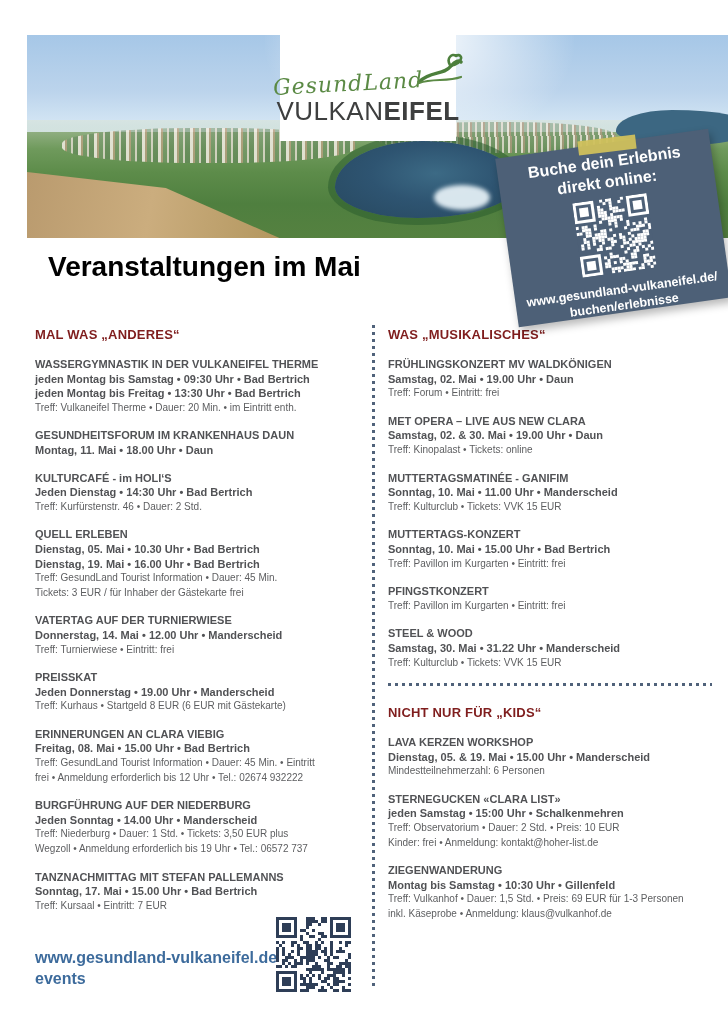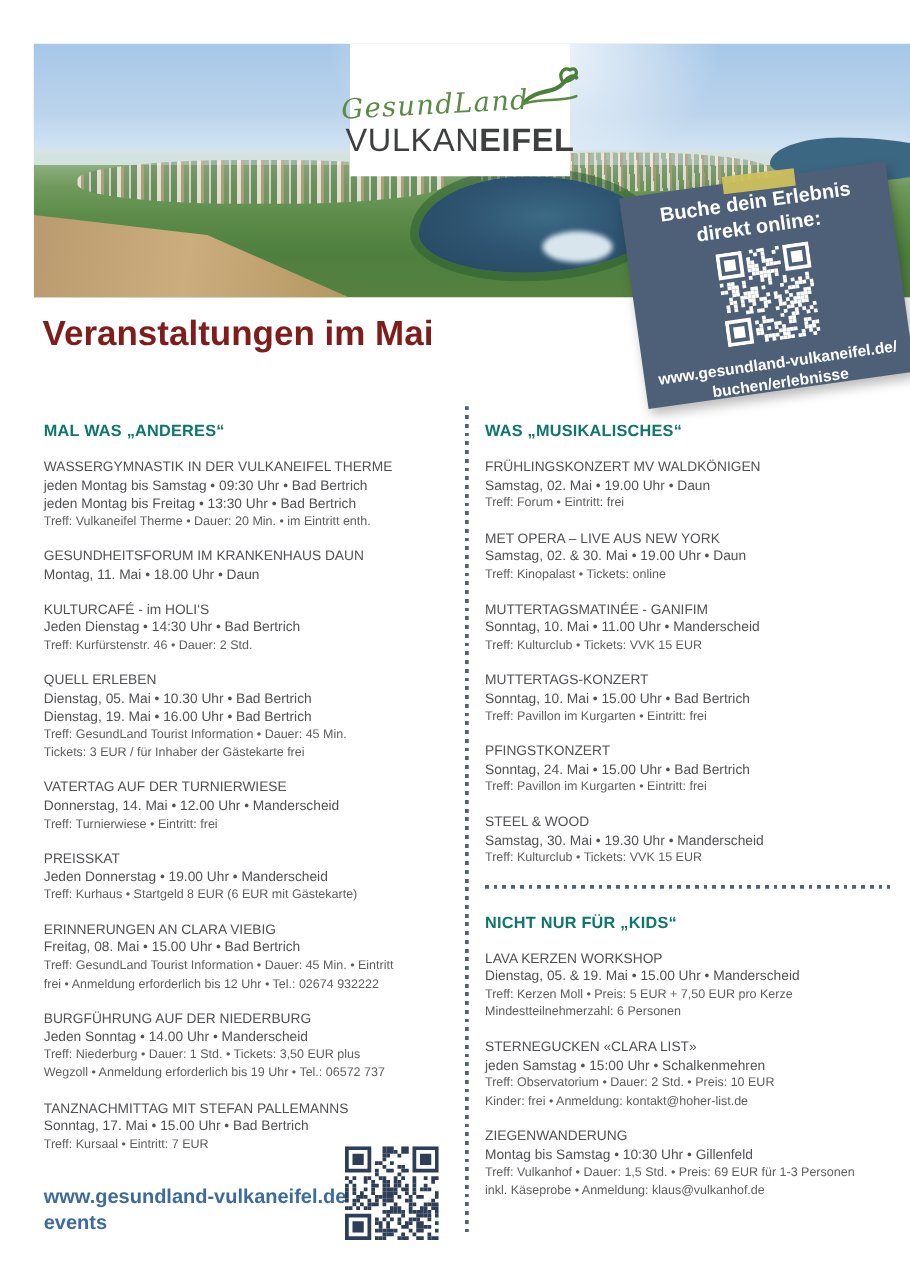--- a/index.html
+++ b/index.html
@@ -51,30 +51,30 @@
   
   .badge{position:absolute;left:506px;top:143px;width:215px;height:170px;background:#4d6077;
     transform:rotate(-8deg);z-index:4;box-shadow:2px 5px 9px rgba(0,0,0,.28);
     display:flex;flex-direction:column;align-items:center;padding-top:9px;box-sizing:border-box;}
   .badge-line{color:#fff;font-weight:bold;font-size:16px;line-height:20px;}
   .badge-qr{margin:6px 0 5px;}
   .badge-url{color:#fff;font-weight:bold;font-size:12.5px;line-height:16px;text-align:center;}
   .tape{position:absolute;left:578px;top:138px;width:58px;height:14px;background:#cfc05c;
     transform:rotate(-7deg);z-index:5;opacity:.95;}
   
-  .page-title{position:absolute;left:34px;top:251px;font-size:28px;font-weight:bold;color:#7f1d1d;}
+  .page-title{position:absolute;left:48px;top:251px;font-size:28px;font-weight:bold;color:#000000;}
   
   .cols{position:absolute;top:325px;left:35px;width:677px;}
   .left-col{position:absolute;left:0;top:0;width:328px;}
   .right-col{position:absolute;left:353px;top:0;width:324px;}
   .divider-v{position:absolute;left:337px;top:0;width:3px;height:662px;
     background:repeating-linear-gradient(to bottom,#50627a 0 3px,transparent 3px 7px);}
-  .sec-heading{font-size:13px;font-weight:bold;color:#0f766e;letter-spacing:.2px;margin:12px 0 15px;}
+  .sec-heading{font-size:13px;font-weight:bold;color:#7f1d1d;letter-spacing:.2px;margin:2px 0 15px;}
   .event{margin-bottom:13px;}
-  .ev-title,.ev-when{font-weight:normal;color:#515255;font-size:11px;line-height:14.6px;}
+  .ev-title,.ev-when{font-weight:bold;color:#515255;font-size:11px;line-height:14.6px;}
   .ev-detail{color:#5d5e60;font-size:10px;line-height:14.6px;}
   .dotted-h{width:324px;height:3px;margin:7px 0 19px;
     background:repeating-linear-gradient(to right,#50627a 0 3px,transparent 3px 7px);}
   
   .footer-url{position:absolute;left:35px;top:947px;font-size:16px;font-weight:bold;color:#3d6b9c;line-height:21px;}
   .footer-qr{position:absolute;left:276px;top:917px;line-height:0;}
 </style>
 </head>
 <body>
 
@@ -376,52 +376,50 @@
   <div class="divider-v"></div>
   <div class="right-col">
     <div>
         <div class="sec-heading">WAS „MUSIKALISCHES“</div>
         <div class="event">
           <div class="ev-title">FRÜHLINGSKONZERT MV WALDKÖNIGEN</div>
           <div class="ev-when">Samstag, 02. Mai • 19.00 Uhr • Daun</div>
           <div class="ev-detail">Treff: Forum • Eintritt: frei</div>
         </div>
         <div class="event">
-          <div class="ev-title">MET OPERA – LIVE AUS NEW YORK</div>
+          <div class="ev-title">MET OPERA – LIVE AUS NEW CLARA</div>
           <div class="ev-when">Samstag, 02. &amp; 30. Mai • 19.00 Uhr • Daun</div>
           <div class="ev-detail">Treff: Kinopalast • Tickets: online</div>
         </div>
         <div class="event">
           <div class="ev-title">MUTTERTAGSMATINÉE - GANIFIM</div>
           <div class="ev-when">Sonntag, 10. Mai • 11.00 Uhr • Manderscheid</div>
           <div class="ev-detail">Treff: Kulturclub • Tickets: VVK 15 EUR</div>
         </div>
         <div class="event">
           <div class="ev-title">MUTTERTAGS-KONZERT</div>
           <div class="ev-when">Sonntag, 10. Mai • 15.00 Uhr • Bad Bertrich</div>
           <div class="ev-detail">Treff: Pavillon im Kurgarten • Eintritt: frei</div>
         </div>
         <div class="event">
           <div class="ev-title">PFINGSTKONZERT</div>
-          <div class="ev-when">Sonntag, 24. Mai • 15.00 Uhr • Bad Bertrich</div>
           <div class="ev-detail">Treff: Pavillon im Kurgarten • Eintritt: frei</div>
         </div>
         <div class="event">
           <div class="ev-title">STEEL &amp; WOOD</div>
-          <div class="ev-when">Samstag, 30. Mai • 19.30 Uhr • Manderscheid</div>
+          <div class="ev-when">Samstag, 30. Mai • 31.22 Uhr • Manderscheid</div>
           <div class="ev-detail">Treff: Kulturclub • Tickets: VVK 15 EUR</div>
         </div>
       </div>
     <div class="dotted-h"></div>
     <div>
         <div class="sec-heading">NICHT NUR FÜR „KIDS“</div>
         <div class="event">
           <div class="ev-title">LAVA KERZEN WORKSHOP</div>
           <div class="ev-when">Dienstag, 05. &amp; 19. Mai • 15.00 Uhr • Manderscheid</div>
-          <div class="ev-detail">Treff: Kerzen Moll • Preis: 5 EUR + 7,50 EUR pro Kerze</div>
           <div class="ev-detail">Mindestteilnehmerzahl: 6 Personen</div>
         </div>
         <div class="event">
           <div class="ev-title">STERNEGUCKEN «CLARA LIST»</div>
           <div class="ev-when">jeden Samstag • 15:00 Uhr • Schalkenmehren</div>
           <div class="ev-detail">Treff: Observatorium • Dauer: 2 Std. • Preis: 10 EUR</div>
           <div class="ev-detail">Kinder: frei • Anmeldung: kontakt@hoher-list.de</div>
         </div>
         <div class="event">
           <div class="ev-title">ZIEGENWANDERUNG</div>

